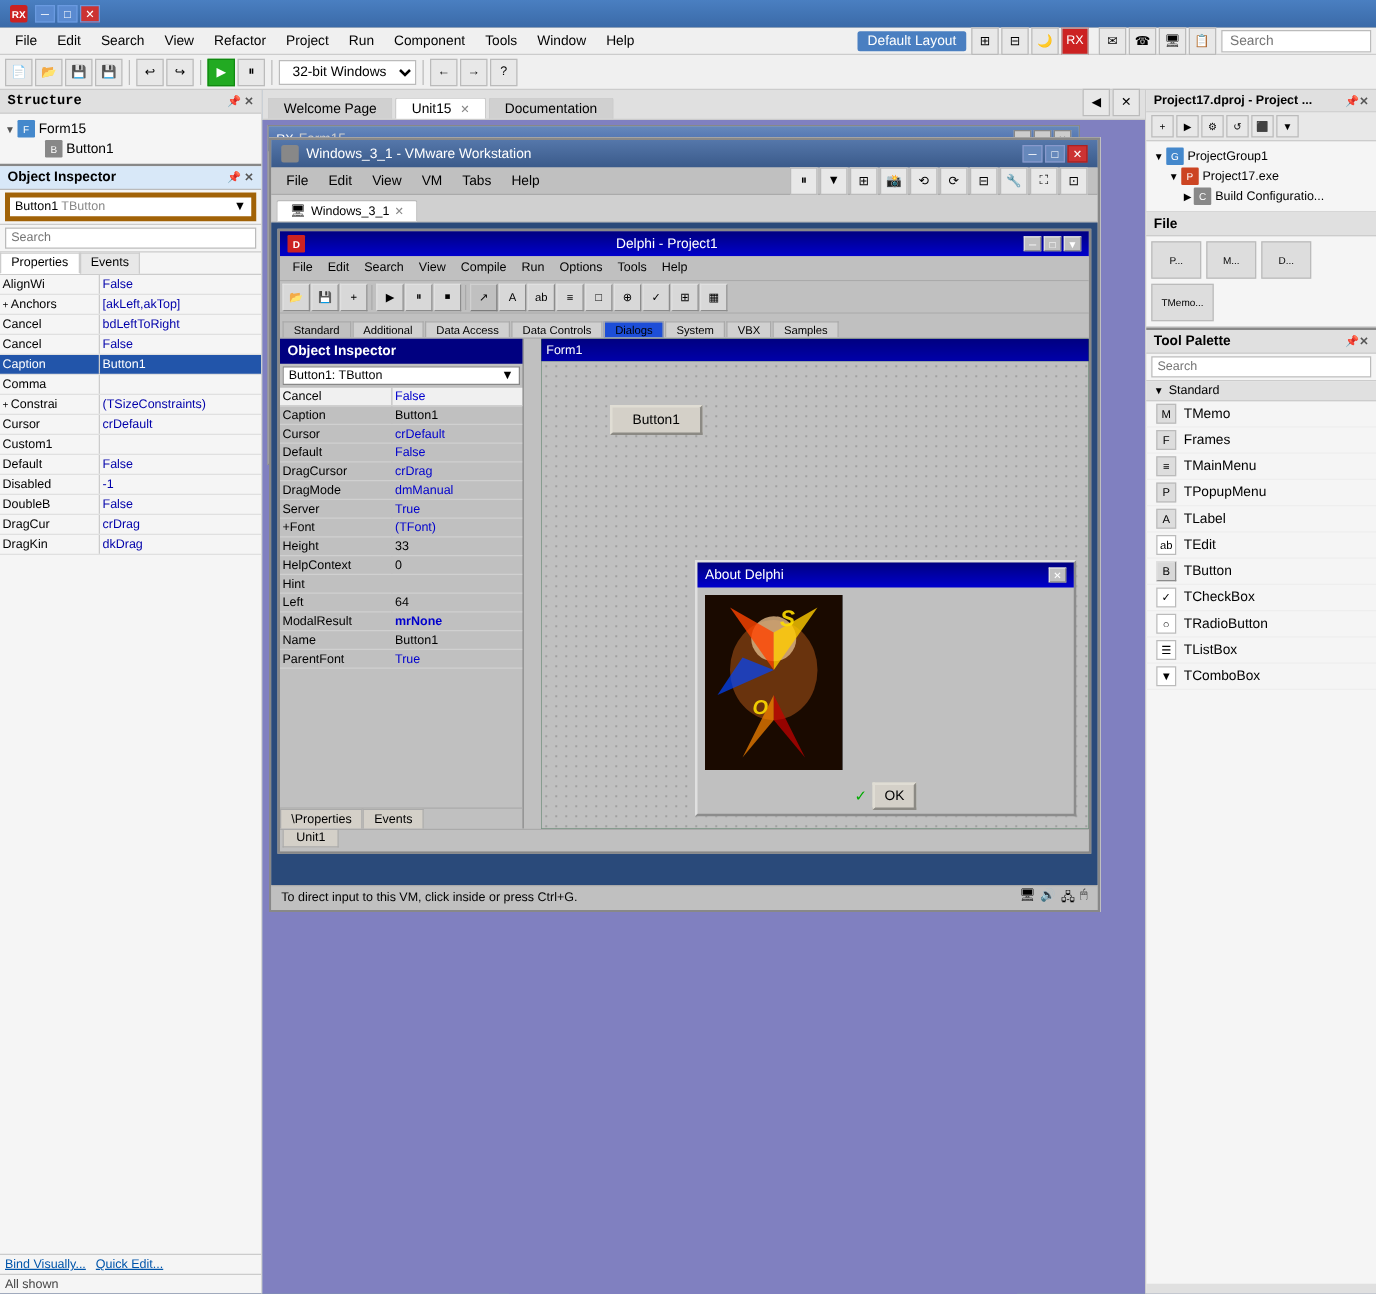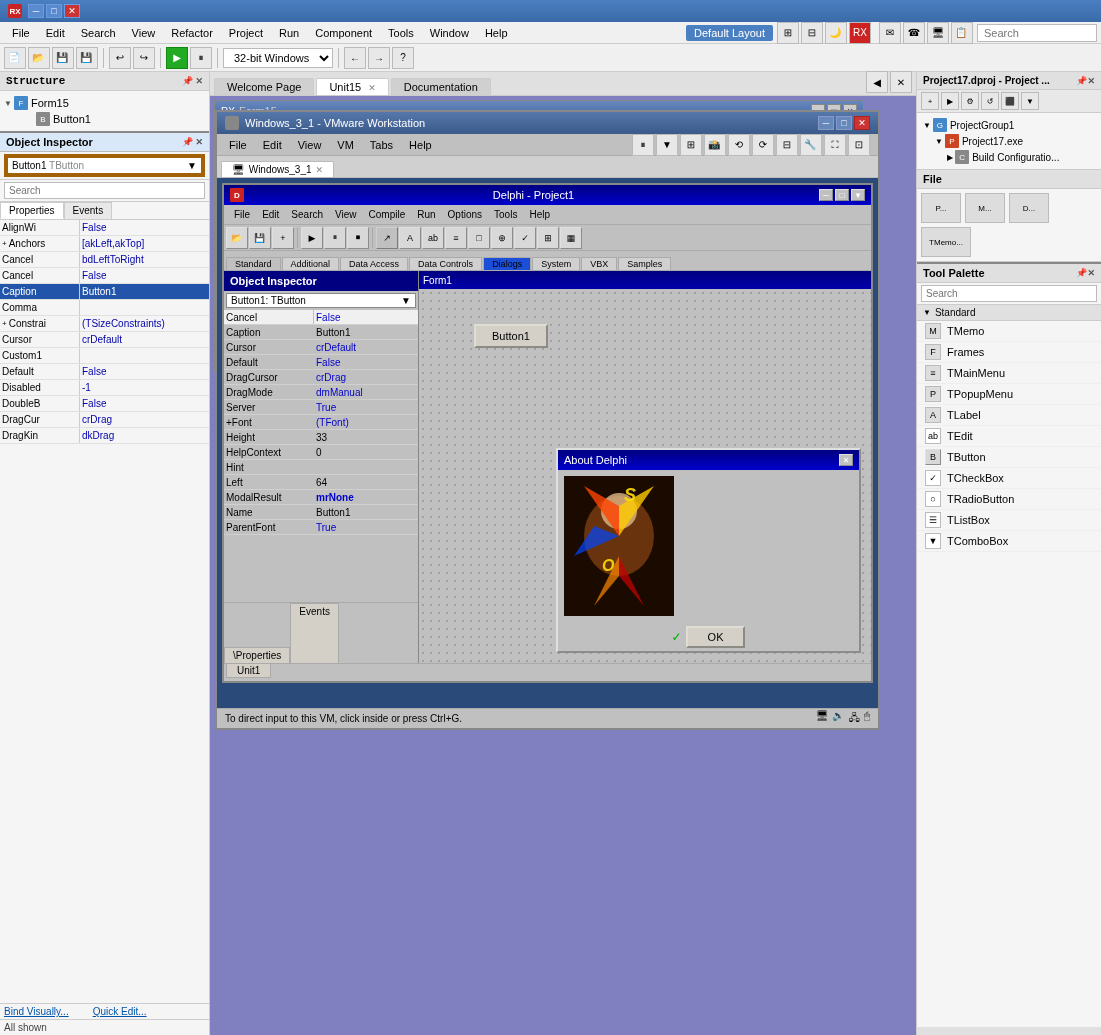--- a/index.html
+++ b/index.html
@@ -264,21 +264,21 @@
         <div class="prop-row">
             <div class="prop-name">DragCur</div>
             <div class="prop-val">crDrag</div>
           </div>
         <div class="prop-row">
             <div class="prop-name">DragKin</div>
             <div class="prop-val">dkDrag</div>
           </div>
       </div>
       <div style="display:flex;justify-content:space-between;padding:2px 4px;border-top:1px solid #ccc;font-size:10px;">
-        <div style="display:flex;gap:24px;">
+        <div style="display:flex;gap:8px;">
           <span style="color:#0055aa;text-decoration:underline;cursor:pointer;">Bind Visually...</span>
           <span style="color:#0055aa;text-decoration:underline;cursor:pointer;">Quick Edit...</span>
         </div>
       </div>
       <div class="status-bar-left">All shown</div>
     </div>
   </div>
 
   <div class="center-area">
 
@@ -600,26 +600,26 @@
             <div style="display:flex;height:15px;border-bottom:1px solid #d0d0d0;">
               <div style="width:90px;padding:0 2px;border-right:1px solid #c0c0c0;overflow:hidden;white-space:nowrap;display:flex;align-items:center;">Name</div>
               <div style="flex:1;padding:0 2px;color:#000000;display:flex;align-items:center;">Button1</div>
             </div>
             <div style="display:flex;height:15px;border-bottom:1px solid #d0d0d0;">
               <div style="width:90px;padding:0 2px;border-right:1px solid #c0c0c0;overflow:hidden;white-space:nowrap;display:flex;align-items:center;">ParentFont</div>
               <div style="flex:1;padding:0 2px;color:#0000cc;display:flex;align-items:center;">True</div>
             </div>
           </div>
           <div style="display:flex;border-top:1px solid #aaa;">
-            <div style="padding:2px 8px;font-size:10px;border:1px solid #aaa;cursor:pointer;background:#d4d0c8;border-bottom:none;margin-top:44px;">\Properties</div>
+            <div style="padding:2px 8px;font-size:10px;border:1px solid #aaa;cursor:pointer;background:#d4d0c8;border-bottom:none;">\Properties</div>
             <div style="padding:2px 8px;font-size:10px;border:1px solid #aaa;cursor:pointer;background:#d4d0c8;border-bottom:none;">Events</div>
           </div>
         </div>
 
-        <div style="flex:1;background:#14532d;position:relative;overflow:hidden;">
+        <div style="flex:1;background:#14532d;position:relative;overflow:hidden;margin-left:14px;">
 
           <div style="position:absolute;top:0;left:0;right:0;height:18px;background:linear-gradient(to bottom,#000080,#0000aa);display:flex;align-items:center;padding:0 4px;">
             <span style="color:white;font-size:10px;">Form1</span>
           </div>
 
           <div style="position:absolute;top:18px;left:0;right:0;bottom:0;background-color:#c0c0c0;background-image:radial-gradient(circle,#a0a0a0 1px,transparent 1px);background-size:8px 8px;">
 
             <div style="position:absolute;top:35px;left:55px;background:#d4d0c8;border:2px outset #e0ddd4;padding:4px 16px;font-size:11px;cursor:pointer;">
               <span>Button1</span>
             </div>
@@ -652,21 +652,21 @@
 
                   <text x="38" y="95" font-size="16" font-weight="bold" fill="#ffdd00" opacity="0.9" font-style="italic">O</text>
                 </svg>
               </div>
 
             </div>
 
             <div style="display:flex;justify-content:center;padding:4px;">
               <div style="display:flex;align-items:center;gap:4px;">
                 <span style="color:#00aa00;font-size:12px;">✓</span>
-                <button style="background:#d4d0c8;border:2px outset #e0ddd4;padding:3px 20px;font-size:11px;cursor:pointer;">OK</button>
+                <button style="background:#d4d0c8;border:2px outset #e0ddd4;padding:3px 8px;font-size:11px;cursor:pointer;">OK</button>
               </div>
             </div>
           </div>
         </div>
       </div>
 
       <div style="background:#c0c0c0;height:18px;display:flex;align-items:flex-start;padding:0 2px;border-top:1px solid #aaa;">
         <div style="padding:1px 10px;border:1px solid #aaa;border-top:none;background:#d4d0c8;font-size:10px;cursor:pointer;">Unit1</div>
       </div>
     </div>

